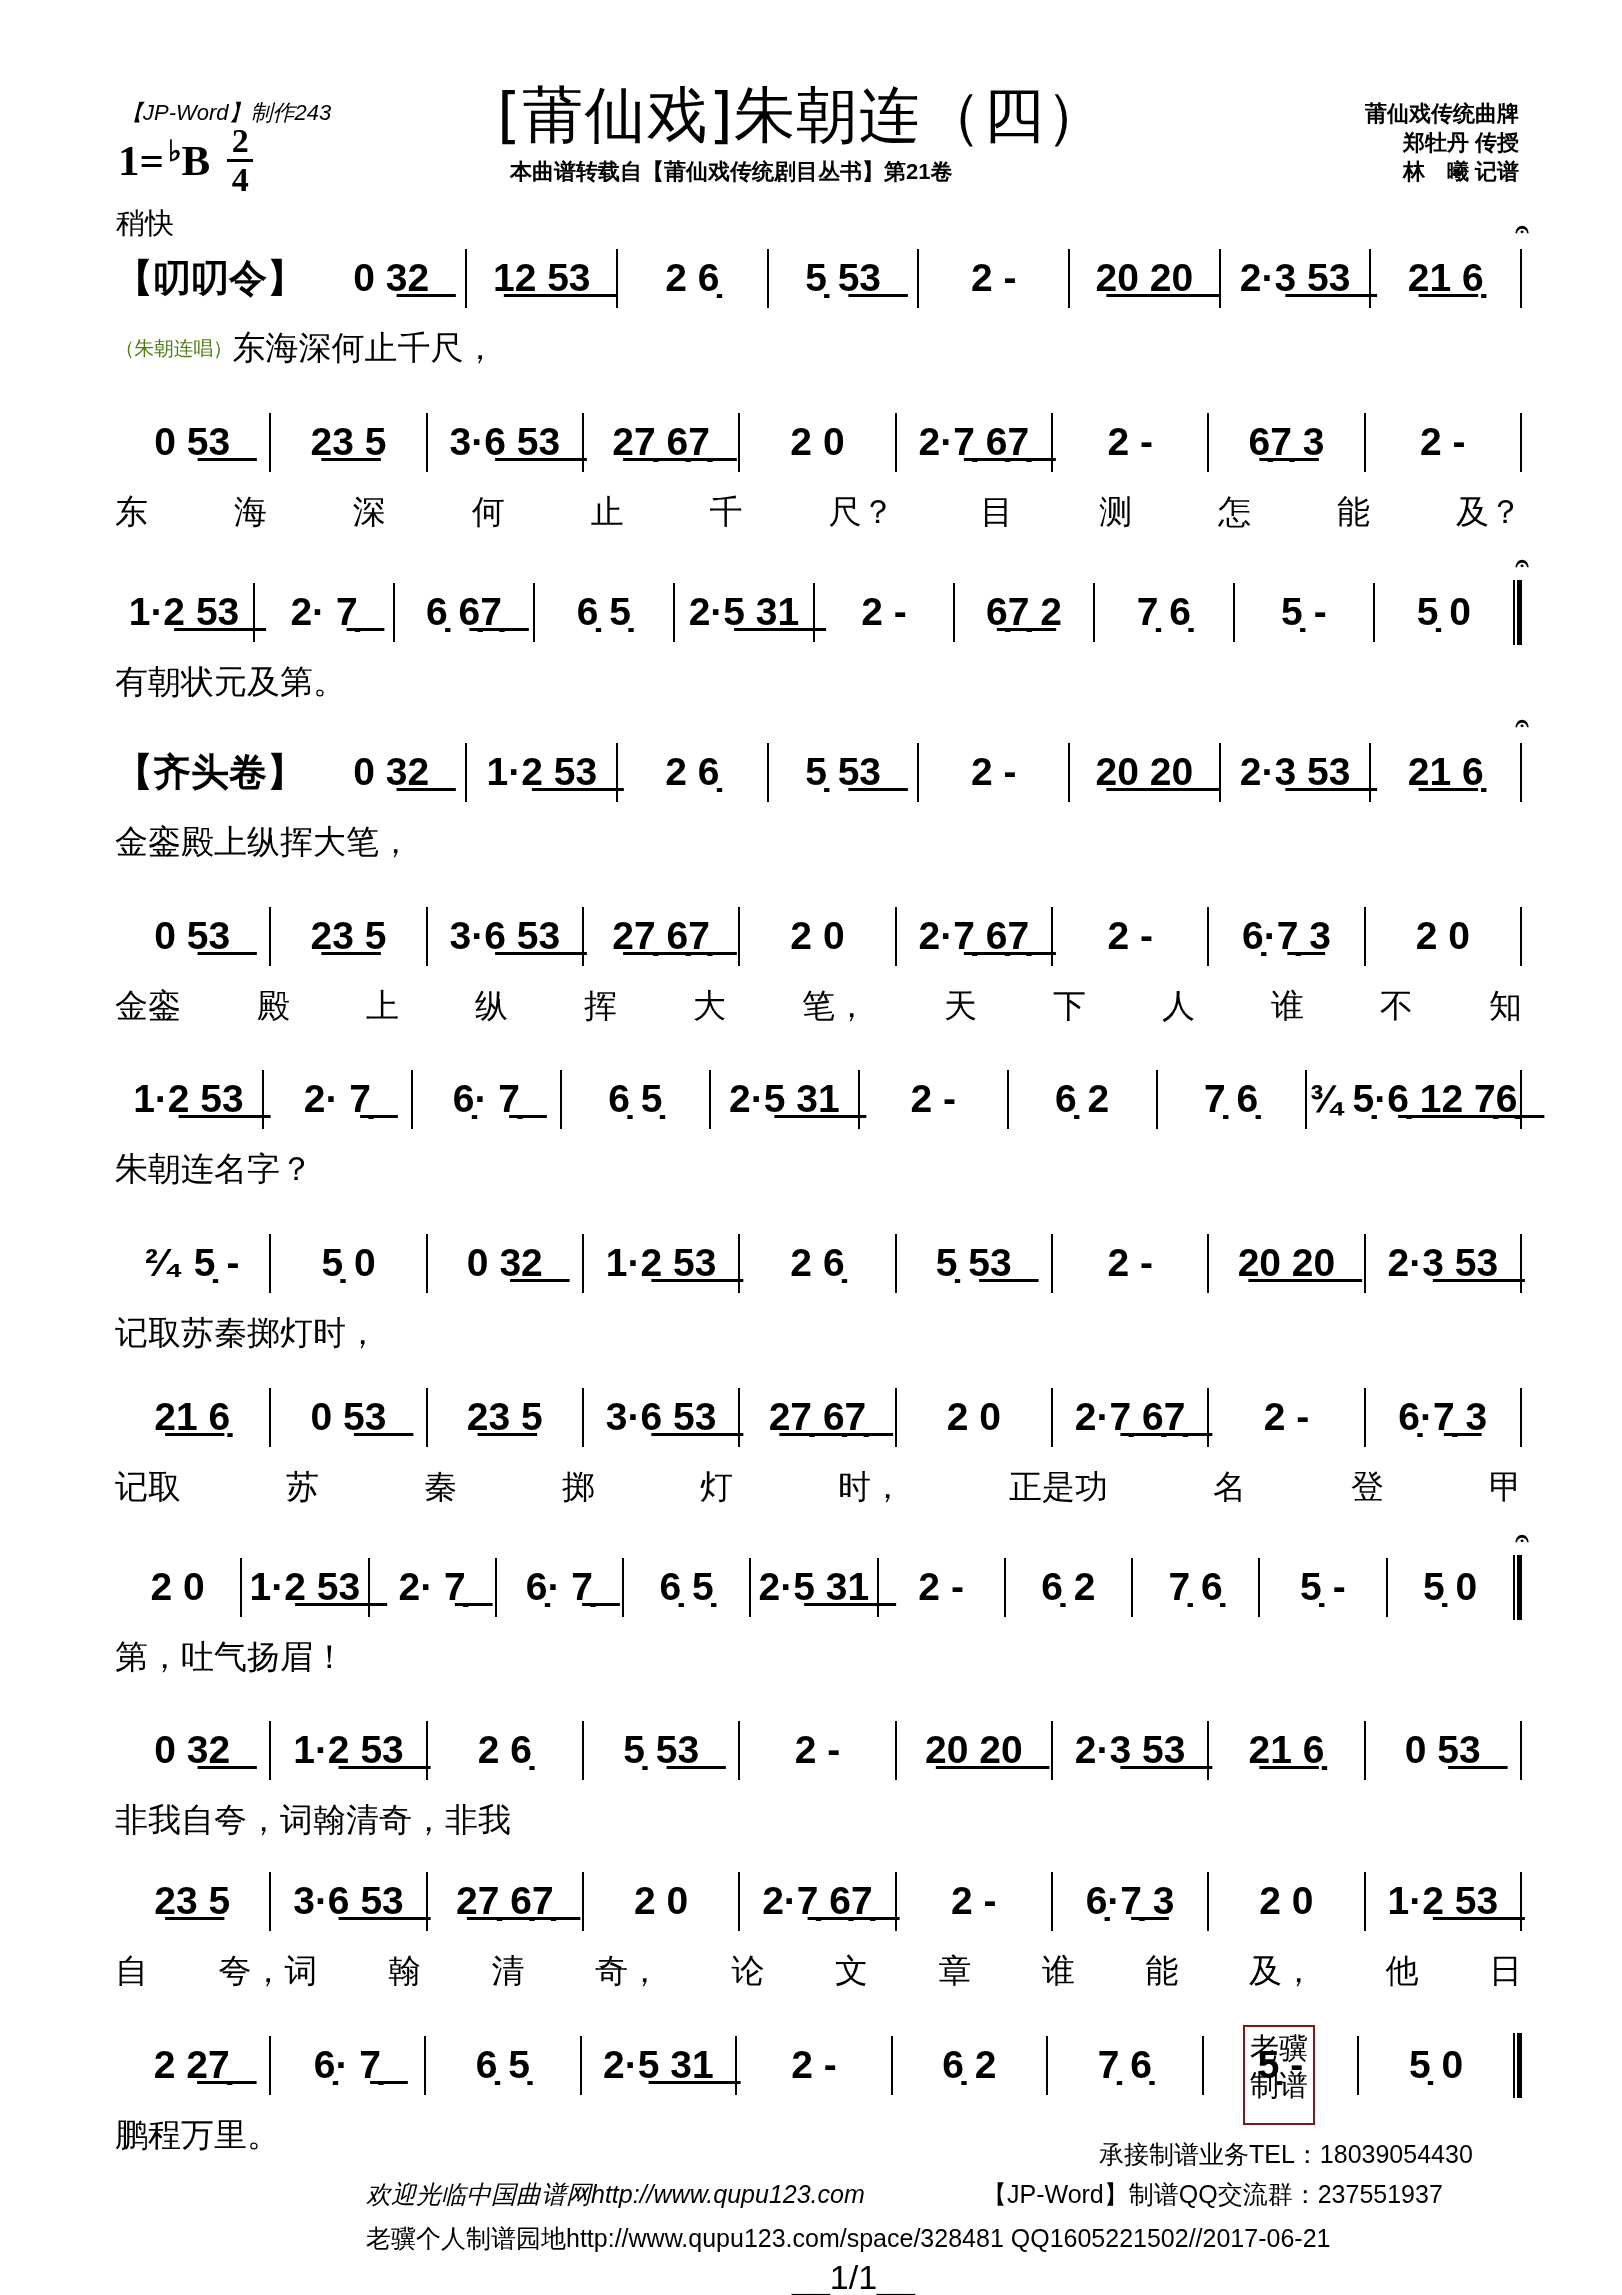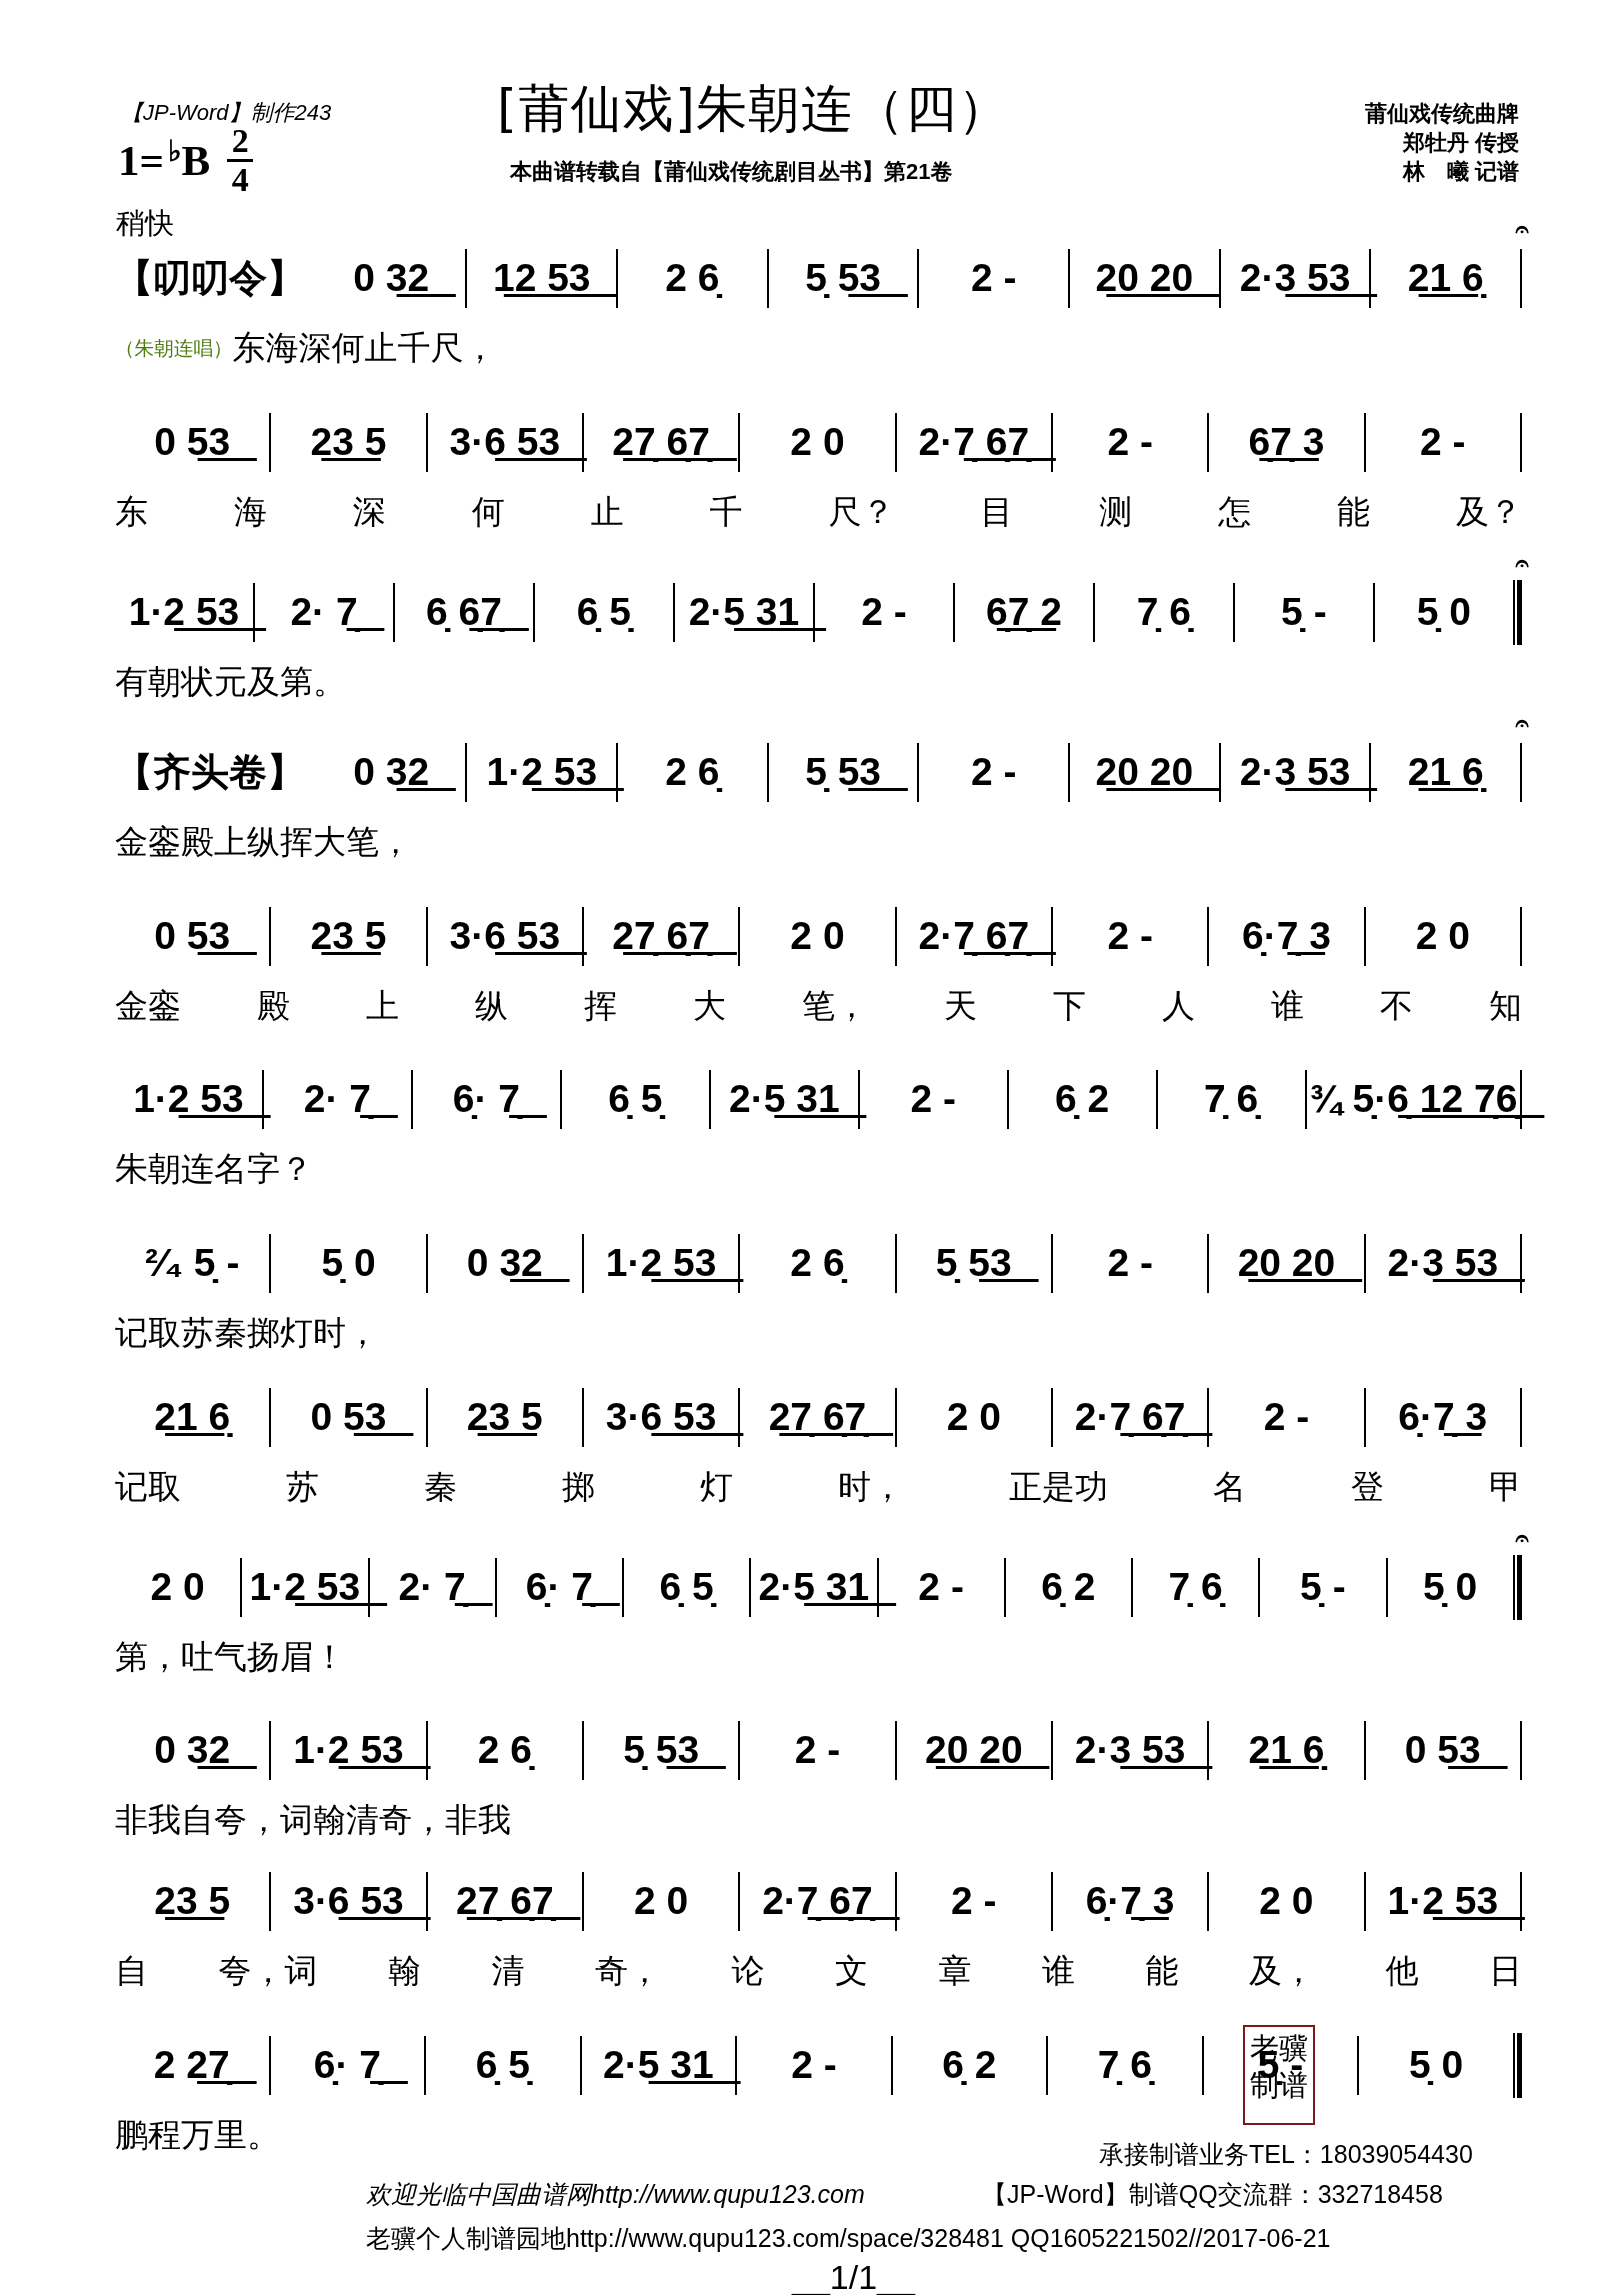--- a/index.html
+++ b/index.html
@@ -4,21 +4,21 @@
 <style>
   html,body{margin:0;padding:0;background:#fff;}
   body{width:1623px;height:2295px;position:relative;overflow:hidden;font-family:"Liberation Sans","DejaVu Sans",sans-serif;color:#000;}
   .abs{position:absolute;}
   .maker{left:121px;top:98px;font-size:22px;font-style:italic;}
   .key{left:118px;top:124px;font-size:43px;font-weight:bold;font-family:"Liberation Serif",serif;display:flex;align-items:center;}
   .key .flat{font-size:29px;vertical-align:top;position:relative;top:-9.2px;margin-left:3.9px;}
   .key .frac{display:inline-flex;flex-direction:column;align-items:center;margin-left:17px;font-size:34px;line-height:34px;}
   .key .frac span.line{display:block;width:26px;height:2.6px;background:#000;margin:1.3px 0;}
   .tempo{left:116px;top:188px;font-size:29px;margin-top:16px;}
-  .title{left:497px;top:75px;font-size:51px;font-family:"DejaVu Sans",sans-serif;letter-spacing:1.3px;}
+  .title{left:497px;top:75px;font-size:61px;font-family:"DejaVu Sans",sans-serif;letter-spacing:1.3px;}
   .subtitle{left:510px;top:157px;font-size:22px;font-weight:bold;}
   .credits{left:1283px;top:99px;font-size:22px;font-weight:bold;line-height:29px;text-align:right;width:236px;}
   .row{position:absolute;left:115px;width:1407px;}
   .notes{position:absolute;left:0;top:0;height:72px;width:100%;display:flex;align-items:center;font-weight:bold;font-size:39px;font-family:"Liberation Sans",sans-serif;white-space:nowrap;}
   .notes .seg{flex:1;display:flex;justify-content:space-around;align-items:center;height:100%;position:relative;}
   .notes .label{font-size:38px;margin-right:11.8px;font-weight:bold;}
   .notes .bar{width:2px;height:59px;background:#000;}
   .notes .dbl{width:9.2px;height:65px;border-left:2px solid #000;border-right:5.9px solid #000;box-sizing:border-box;}
   .notes .tok{position:relative;padding:0 2.6px;}
   .lyrics{position:absolute;left:0;top:84px;width:100%;font-size:33px;display:flex;justify-content:space-between;}
@@ -672,16 +672,16 @@
       </div>
     </div>
   </div>
 
 <div class="abs stamp">
   <div>老骥</div>
   <div>制谱</div>
 </div>
 <div class="abs footer f-tel">承接制谱业务TEL：18039054430</div>
 <div class="abs footer f-l1">欢迎光临中国曲谱网http://www.qupu123.com</div>
-<div class="abs footer f-l1b">【JP-Word】制谱QQ交流群：332718458</div>
+<div class="abs footer f-l1b">【JP-Word】制谱QQ交流群：237551937</div>
 <div class="abs footer f-l2">老骥个人制谱园地http://www.qupu123.com/space/328481  QQ1605221502//2017-06-21</div>
 <div class="abs pagenum">__1/1__</div>
 
 
 </body></html>

